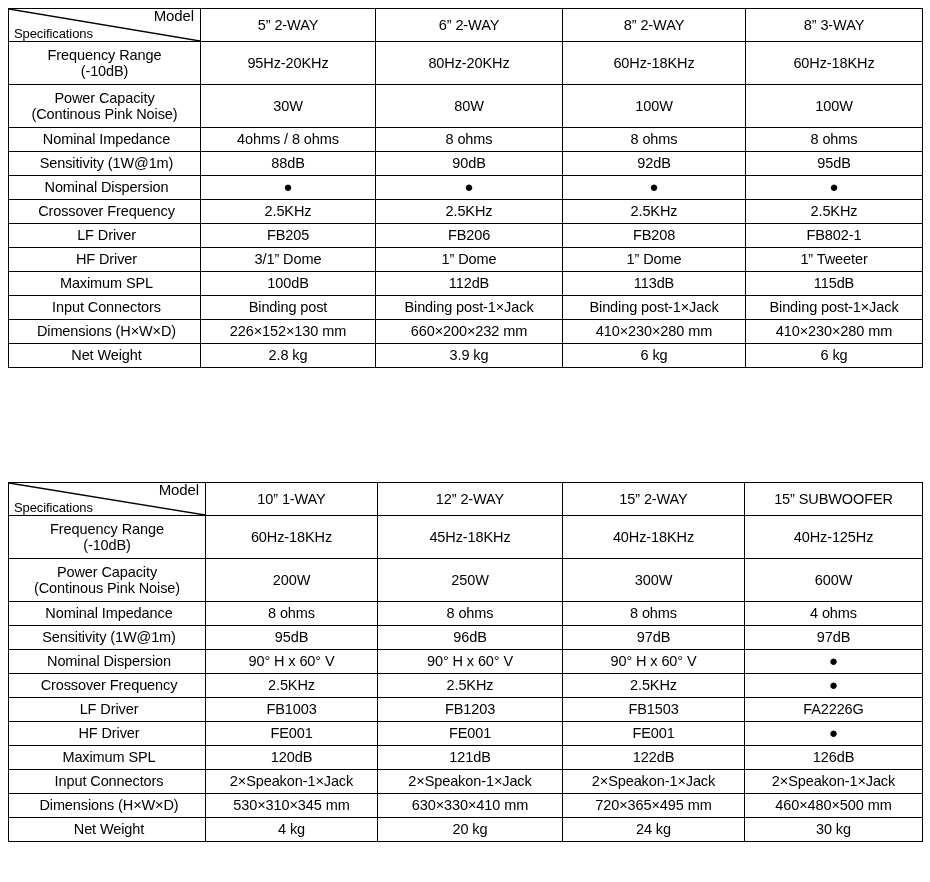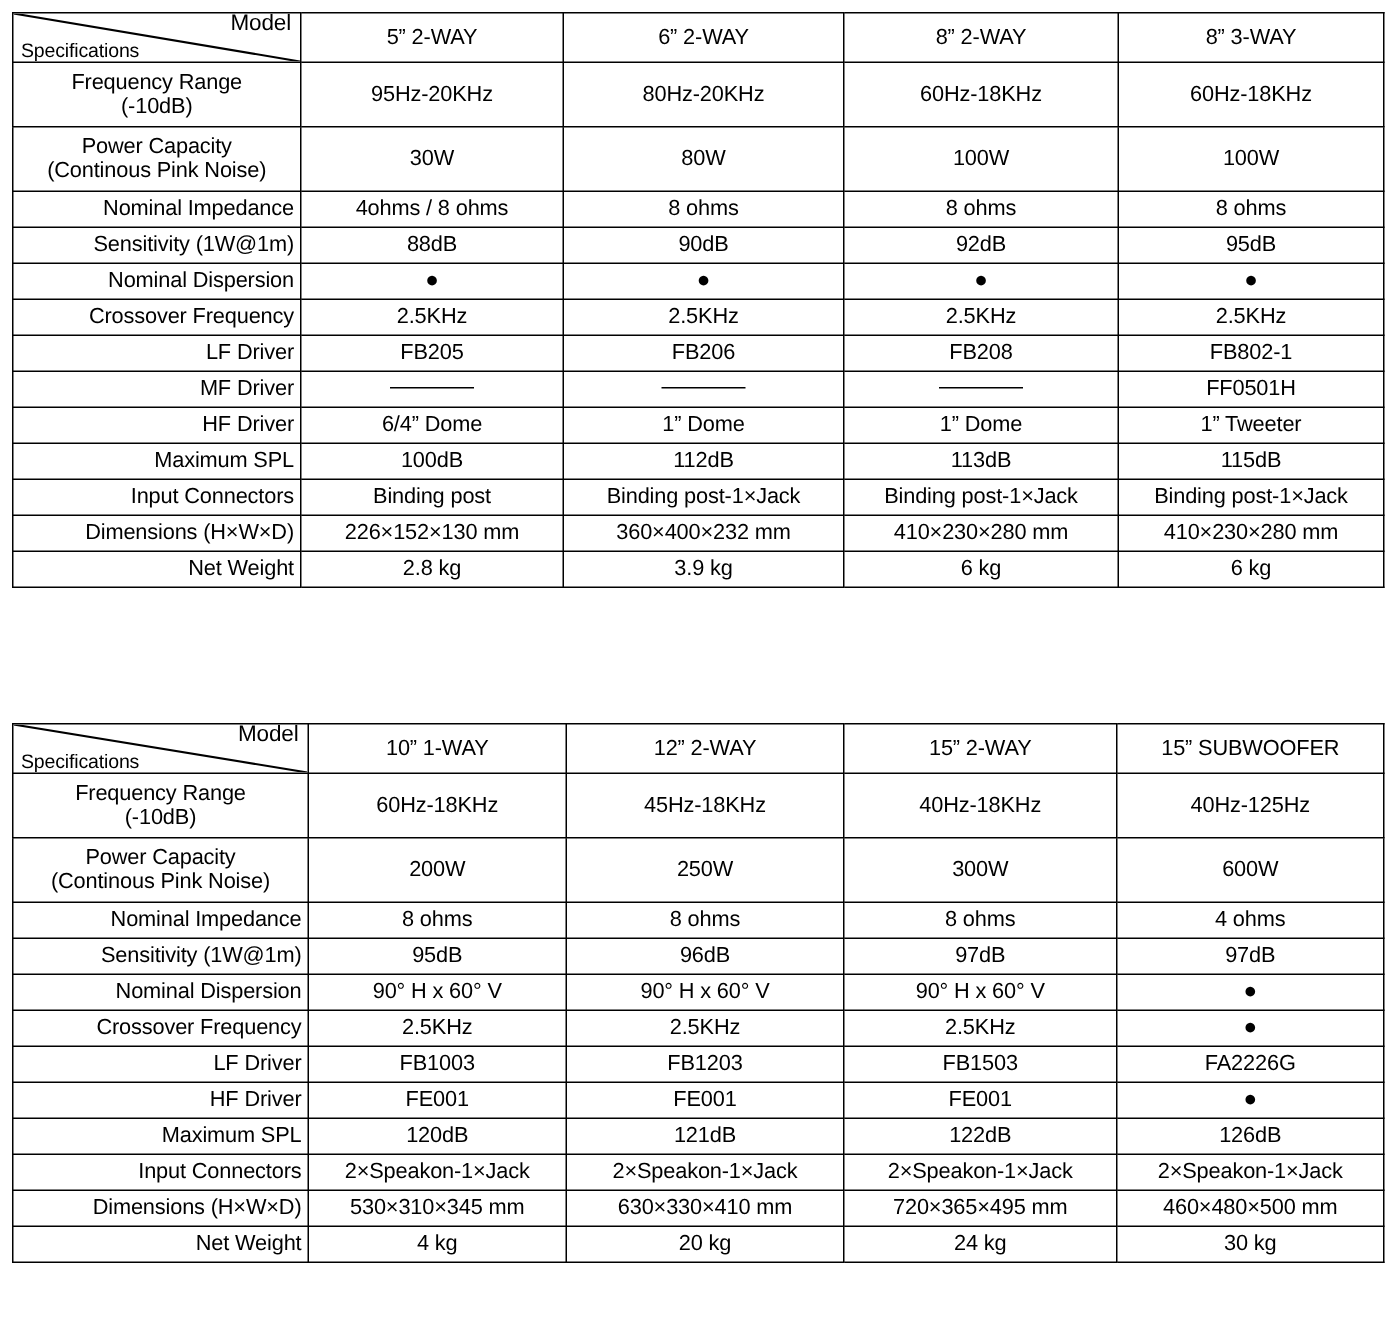--- a/index.html
+++ b/index.html
@@ -33,21 +33,21 @@
     border: 1.6px solid #000;
     padding: 0 4px;
     font-size: 14.5px;
     line-height: 1.12;
     text-align: center;
     vertical-align: middle;
     white-space: nowrap;
     letter-spacing: -0.1px;
   }
   table.spec-table td.row-label {
-    text-align: right;
+    text-align: center;
     padding-left: 8px;
   }
   table.spec-table td.row-label.centered-label {
     text-align: center;
     padding-left: 4px;
   }
 
   
   .t1 col.c0 { width: 192px; }
   .t1 col.c1 { width: 175px; }
@@ -193,29 +193,22 @@
           <td>2.5KHz</td>
         </tr>
         <tr class="r-std">
           <td class="row-label">LF Driver</td>
           <td>FB205</td>
           <td>FB206</td>
           <td>FB208</td>
           <td>FB802-1</td>
         </tr>
         <tr class="r-std">
-          <td class="row-label">MF Driver</td>
-          <td><span class="dash-mark"></span></td>
-          <td><span class="dash-mark"></span></td>
-          <td><span class="dash-mark"></span></td>
-          <td>FF0501H</td>
-        </tr>
-        <tr class="r-std">
           <td class="row-label">HF Driver</td>
-          <td>6/4” Dome</td>
+          <td>3/1” Dome</td>
           <td>1” Dome</td>
           <td>1” Dome</td>
           <td>1” Tweeter</td>
         </tr>
         <tr class="r-std">
           <td class="row-label">Maximum SPL</td>
           <td>100dB</td>
           <td>112dB</td>
           <td>113dB</td>
           <td>115dB</td>
@@ -223,21 +216,21 @@
         <tr class="r-std">
           <td class="row-label">Input Connectors</td>
           <td>Binding post</td>
           <td>Binding post-1×Jack</td>
           <td>Binding post-1×Jack</td>
           <td>Binding post-1×Jack</td>
         </tr>
         <tr class="r-std">
           <td class="row-label">Dimensions (H×W×D)</td>
           <td>226×152×130 mm</td>
-          <td>360×400×232 mm</td>
+          <td>660×200×232 mm</td>
           <td>410×230×280 mm</td>
           <td>410×230×280 mm</td>
         </tr>
         <tr class="r-std">
           <td class="row-label">Net Weight</td>
           <td>2.8 kg</td>
           <td>3.9 kg</td>
           <td>6 kg</td>
           <td>6 kg</td>
         </tr>

